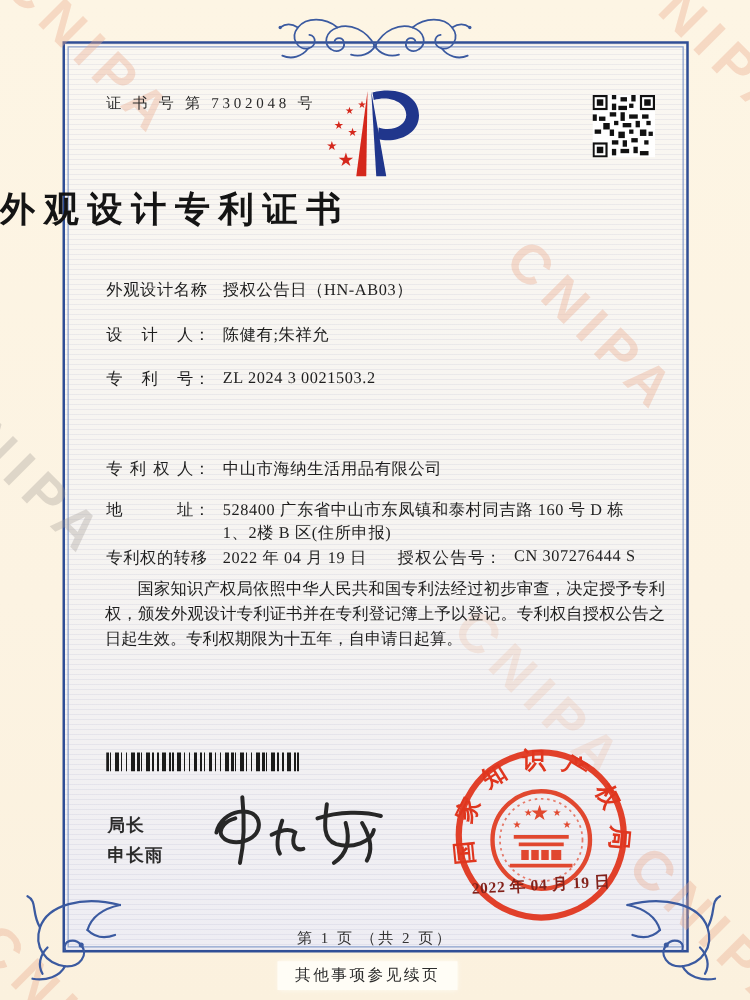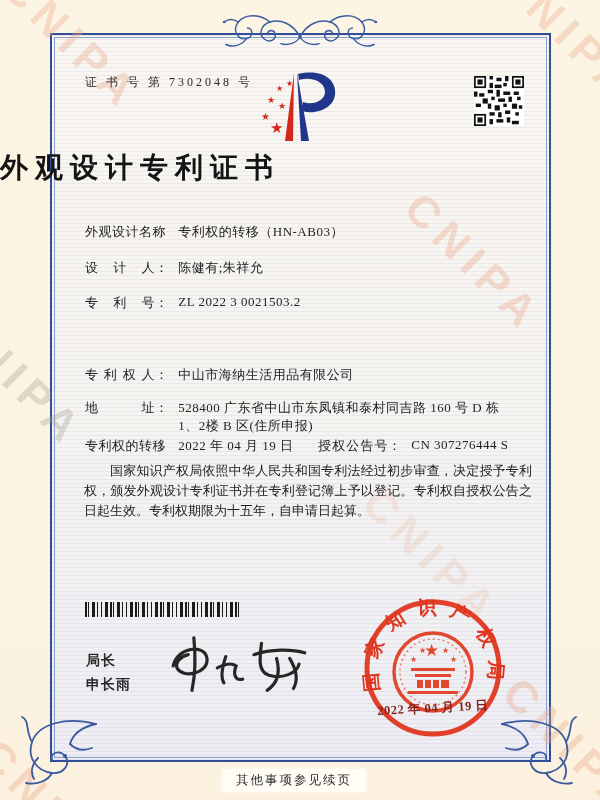--- a/index.html
+++ b/index.html
@@ -183,29 +183,29 @@
           <rect x="13" y="25" width="4" height="2"></rect>
           <rect x="19" y="24" width="2" height="3"></rect>
           <rect x="22" y="26" width="4" height="2"></rect>
       </g>
     </svg>
 
     <div class="title">外观设计专利证书</div>
 
     <div class="frow" style="top:223px">
       <span class="flabel">外观设计名称</span><span class="colon">：</span>
-      <span class="fvalue">专利权的转移（HN-AB03）</span>
+      <span class="fvalue">授权公告日（HN-AB03）</span>
     </div>
     <div class="frow" style="top:259px">
       <span class="flabel">设计人</span><span class="colon">：</span>
       <span class="fvalue">陈健有;朱祥允</span>
     </div>
     <div class="frow" style="top:294px">
       <span class="flabel">专利号</span><span class="colon">：</span>
-      <span class="fvalue">ZL 2022 3 0021503.2</span>
+      <span class="fvalue">ZL 2024 3 0021503.2</span>
     </div>
     <div class="frow" style="top:366px">
       <span class="flabel">专利权人</span><span class="colon">：</span>
       <span class="fvalue">中山市海纳生活用品有限公司</span>
     </div>
     <div class="frow" style="top:399px">
       <span class="flabel">地址</span><span class="colon">：</span>
       <span class="fvalue wrap">528400 广东省中山市东凤镇和泰村同吉路 160 号 D 栋 1、2楼 B 区(住所申报)</span>
     </div>
     <div class="frow" style="top:437px">
@@ -258,16 +258,17 @@
         </g>
         <path d="M58,82 h44 v3 h-44 z"></path>
         <path d="M62,88 h36 v3 h-36 z"></path>
         <path d="M64,94 h32 v8 h-32 z"></path>
         <path d="M70,94 h2 v8 h-2 z M78,94 h2 v8 h-2 z M86,94 h2 v8 h-2 z" fill="#f6f4f0"></path>
         <path d="M55,105 h50 v3 h-50 z"></path>
       </g>
       <text x="80" y="126" text-anchor="middle" font-size="12.5" font-weight="bold" letter-spacing="0.5" fill="#7c150d" transform="rotate(-3 80 126)" font-family="'Liberation Serif',serif">2022 年 04 月 19 日</text>
     </svg>
 
+    <div class="pageno">第 1 页 （共 2 页）</div>
     <div class="note">其他事项参见续页</div>
 
   </div>
 </div>
 
 </body></html>

